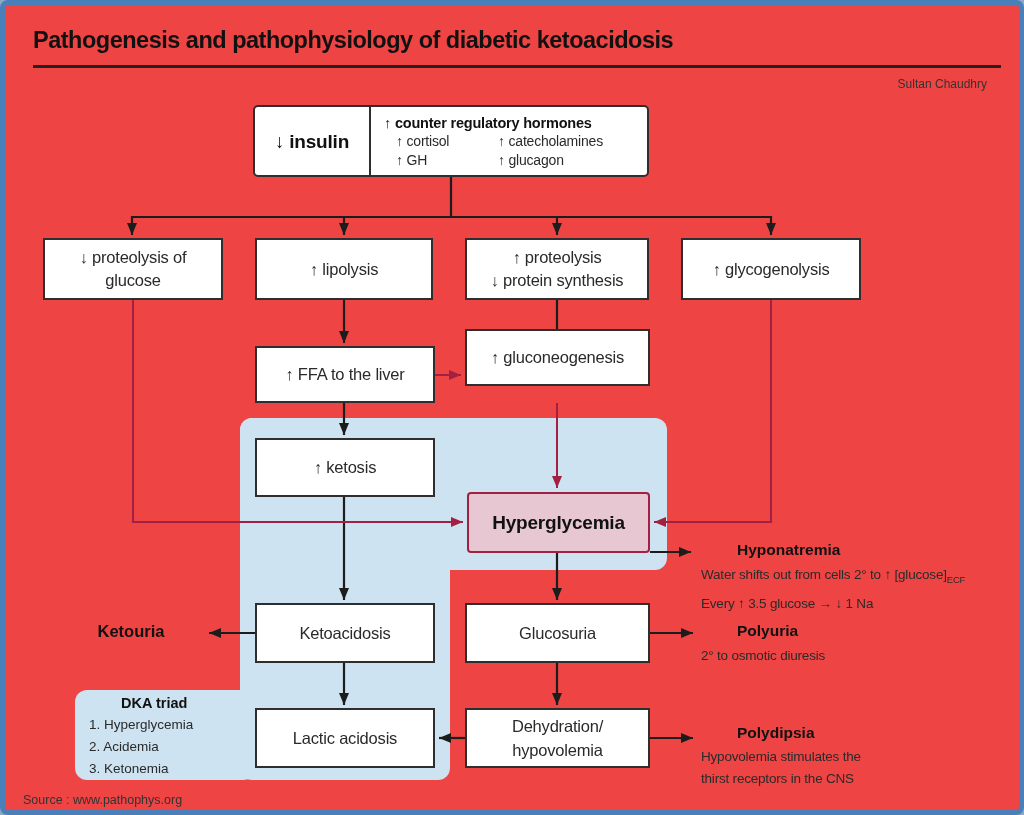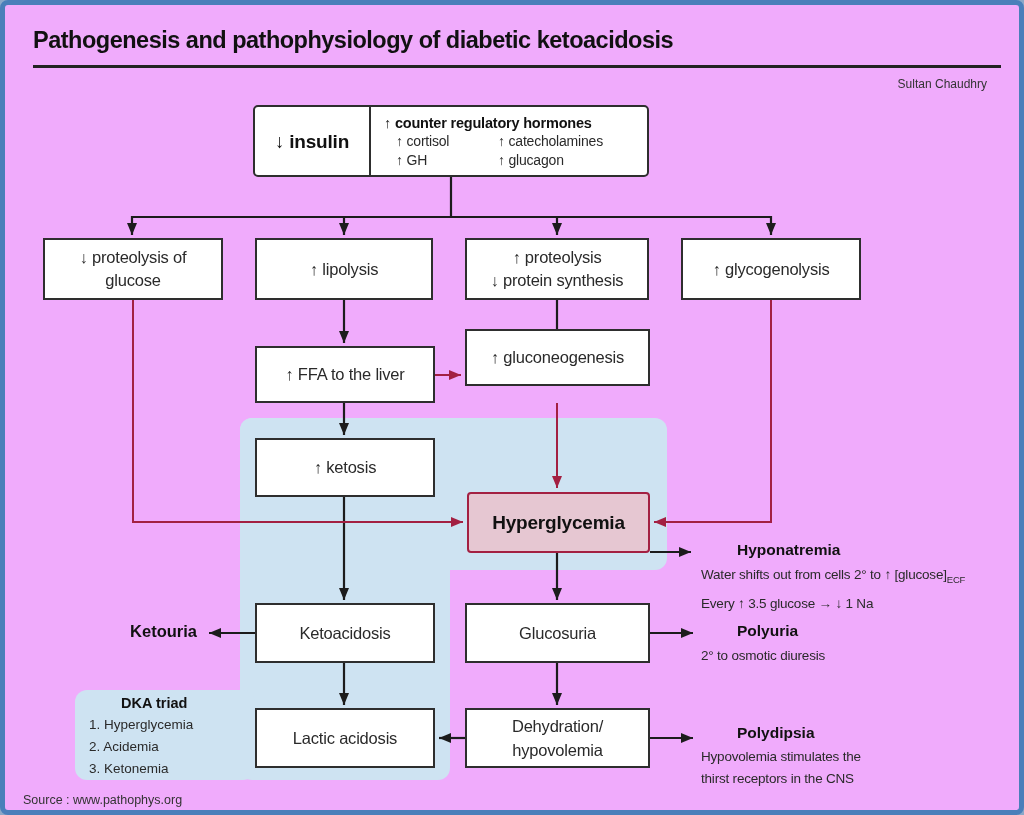--- a/index.html
+++ b/index.html
@@ -1,21 +1,21 @@
 <!DOCTYPE html>
 <html style="--frame-blue: #4a7fba; --panel-blue: #cee3f2; --box-pink: #e6c7d2; --accent-red: #a32042; --line-black: #1c1c1c;"><head>
 <meta charset="utf-8">
 <style>
   :root{
     --frame-blue:#4a7fba; --panel-blue:#cee3f2; --box-pink:#e6c7d2;
     --accent-red:#a32042; --line-black:#1c1c1c; --box-border:#2e2e2e; --text-dark:#2a2a2a;
   }
   *{margin:0;padding:0;box-sizing:border-box;}
   body{background:#8aa8c8;font-family:"Liberation Sans",sans-serif;}
-  .frame{position:relative;width:1024px;height:815px;background:#f0abfc;border:5px solid var(--frame-blue);
+  .frame{position:relative;width:1024px;height:815px;background:#ef4444;border:5px solid var(--frame-blue);
          border-radius:8px;overflow:hidden;}
   .title{position:absolute;left:28px;top:22px;font-size:23.5px;font-weight:bold;color:#111;
          letter-spacing:-0.5px;}
   .rule{position:absolute;left:28px;top:60px;width:968px;height:2.5px;background:#222;}
   .author{position:absolute;right:32px;top:72px;font-size:12px;color:#333;}
   .source{position:absolute;left:18px;top:788px;font-size:12.5px;color:#333;}
 
   .panel{position:absolute;background:var(--panel-blue);border-radius:12px;}
   .panel-wide{left:235px;top:413px;width:427px;height:152px;}
   .panel-column{left:235px;top:413px;width:210px;height:362px;}
@@ -47,21 +47,21 @@
   .b-gluconeo{left:460px;top:324px;width:185px;height:57px;}
   .b-ketosis{left:250px;top:433px;width:180px;height:59px;}
   .b-hyper{left:462px;top:487px;width:183px;height:61px;background:var(--box-pink);
            border:2.5px solid var(--accent-red);border-radius:4px;font-size:19px;font-weight:bold;color:#111;}
   .b-ketoacid{left:250px;top:598px;width:180px;height:60px;}
   .b-glucosuria{left:460px;top:598px;width:185px;height:60px;}
   .b-lactic{left:250px;top:703px;width:180px;height:60px;}
   .b-dehyd{left:460px;top:703px;width:185px;height:60px;line-height:24px;}
 
   .side-label{position:absolute;font-weight:bold;color:#111;font-size:16.5px;}
-  .lbl-ketouria{left:60px;top:617px;width:132px;text-align:right;}
+  .lbl-ketouria{left:60px;top:617px;width:132px;text-align:center;}
   .note{position:absolute;color:var(--text-dark);}
   .note .n-title{font-weight:bold;color:#111;font-size:15.5px;margin-bottom:4px;margin-left:36px;}
   .note .n-line{font-size:13.5px;line-height:24px;letter-spacing:-0.2px;}
   .note .n-line sub{font-size:9.5px;}
   .note-hypona{left:696px;top:536px;width:320px;}
   .note-polyuria{left:696px;top:617px;}
   .note-polydipsia{left:696px;top:719px;}
   .dka{position:absolute;left:84px;top:690px;width:160px;color:var(--text-dark);}
   .dka .dka-title{font-weight:bold;color:#111;font-size:14.5px;padding-left:32px;margin-bottom:3px;}
   .dka .dka-item{font-size:13.5px;line-height:22px;}

